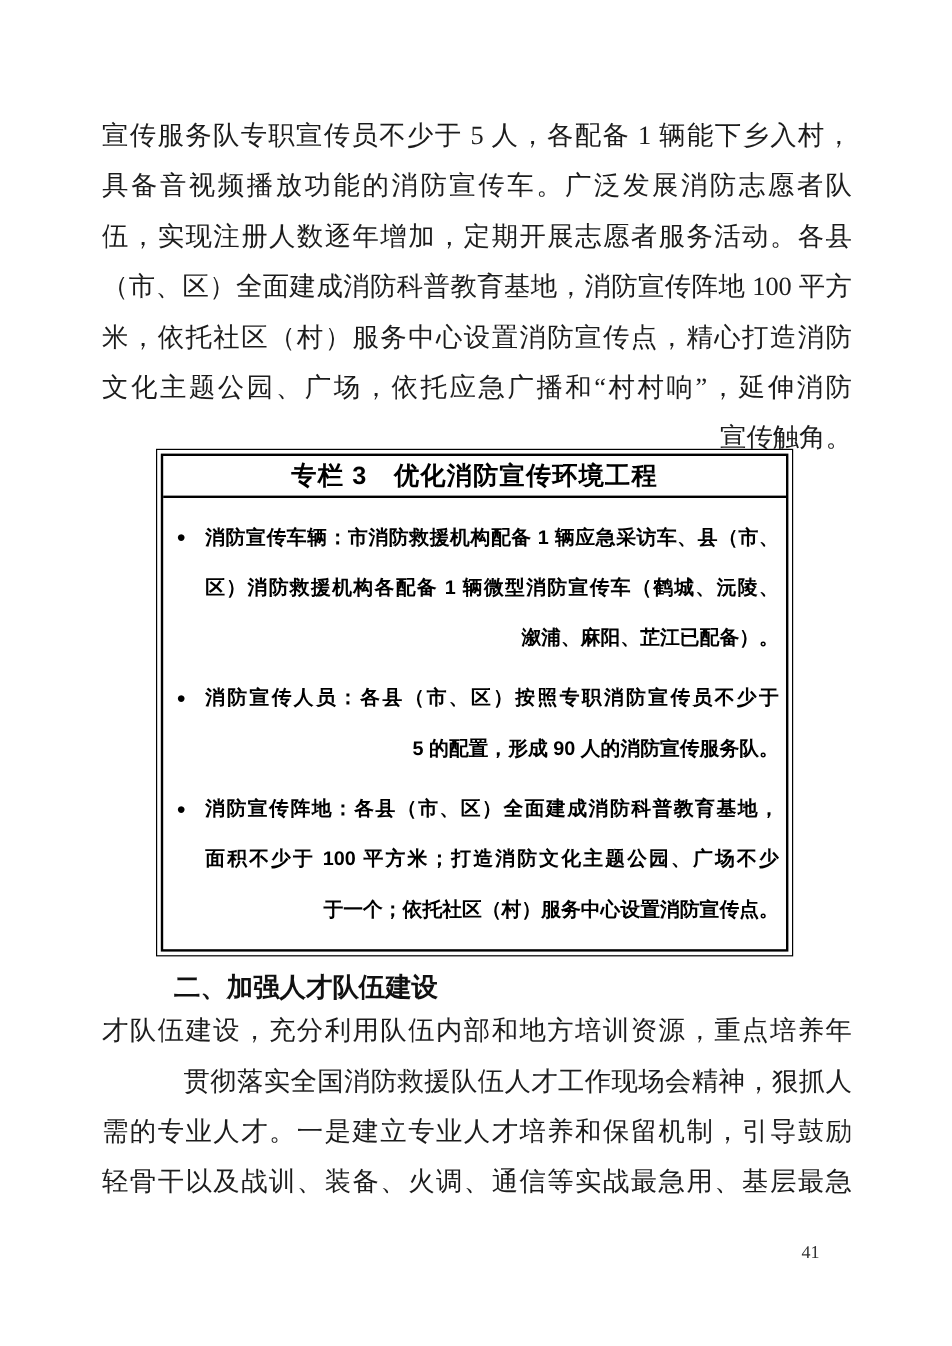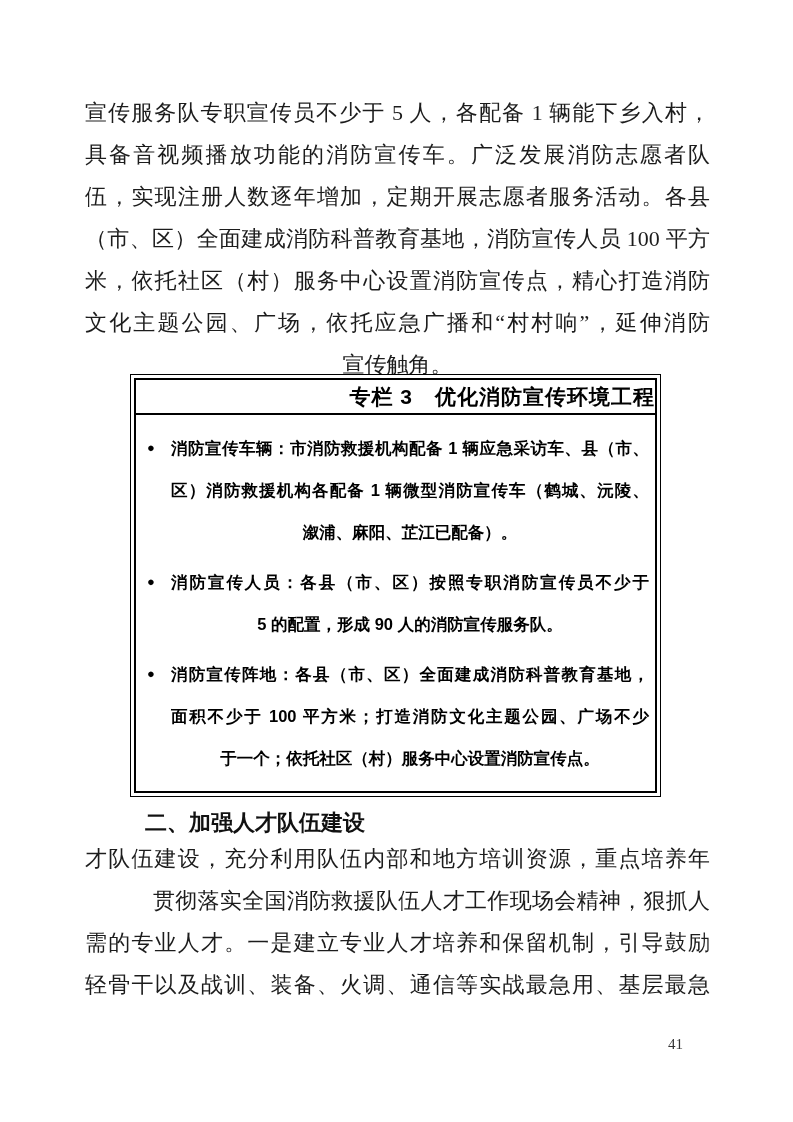--- a/index.html
+++ b/index.html
@@ -20,41 +20,41 @@
     position: absolute;
     left: 85px;
     width: 625px;
     font-size: 22px;
     line-height: 42px;
     color: #1c1c1c;
   }
   .intro { top: 92px; }
   .line { display: block; }
   .fl { text-align: justify; text-align-last: justify; text-justify: inter-character; }
-  .ll { text-align: center; }
+  .ll { text-align: right; }
 
   
   .panel {
     position: absolute;
     left: 130px;
     top: 374px;
     width: 531px;
     border: 1px solid #000;
     padding: 3px;
     background: #fff;
   }
   .panel-inner {
     border: 2px solid #000;
   }
   .panel-title {
     font-family: "Liberation Sans", "DejaVu Sans", sans-serif;
     font-weight: bold;
     font-size: 21px;
     line-height: 33px;
-    text-align: right;
+    text-align: center;
     color: #000;
     border-bottom: 2px solid #000;
     letter-spacing: 1px;
   }
   .panel-body {
     padding: 12px 6px 12px 11px;
   }
   .bullet {
     display: flex;
     align-items: flex-start;
@@ -105,21 +105,21 @@
 </style>
 </head>
 <body>
 
 <div class="page">
 
   <div class="bodytext intro">
     <span class="line fl">宣传服务队专职宣传员不少于 5 人，各配备 1 辆能下乡入村，</span>
     <span class="line fl">具备音视频播放功能的消防宣传车。广泛发展消防志愿者队</span>
     <span class="line fl">伍，实现注册人数逐年增加，定期开展志愿者服务活动。各县</span>
-    <span class="line fl">（市、区）全面建成消防科普教育基地，消防宣传人员 100 平方</span>
+    <span class="line fl">（市、区）全面建成消防科普教育基地，消防宣传阵地 100 平方</span>
     <span class="line fl">米，依托社区（村）服务中心设置消防宣传点，精心打造消防</span>
     <span class="line fl">文化主题公园、广场，依托应急广播和“村村响”，延伸消防</span>
     <span class="line ll">宣传触角。</span>
   </div>
 
   <div class="panel">
     <div class="panel-inner">
       <div class="panel-title">专栏 3　优化消防宣传环境工程</div>
       <div class="panel-body">
 

